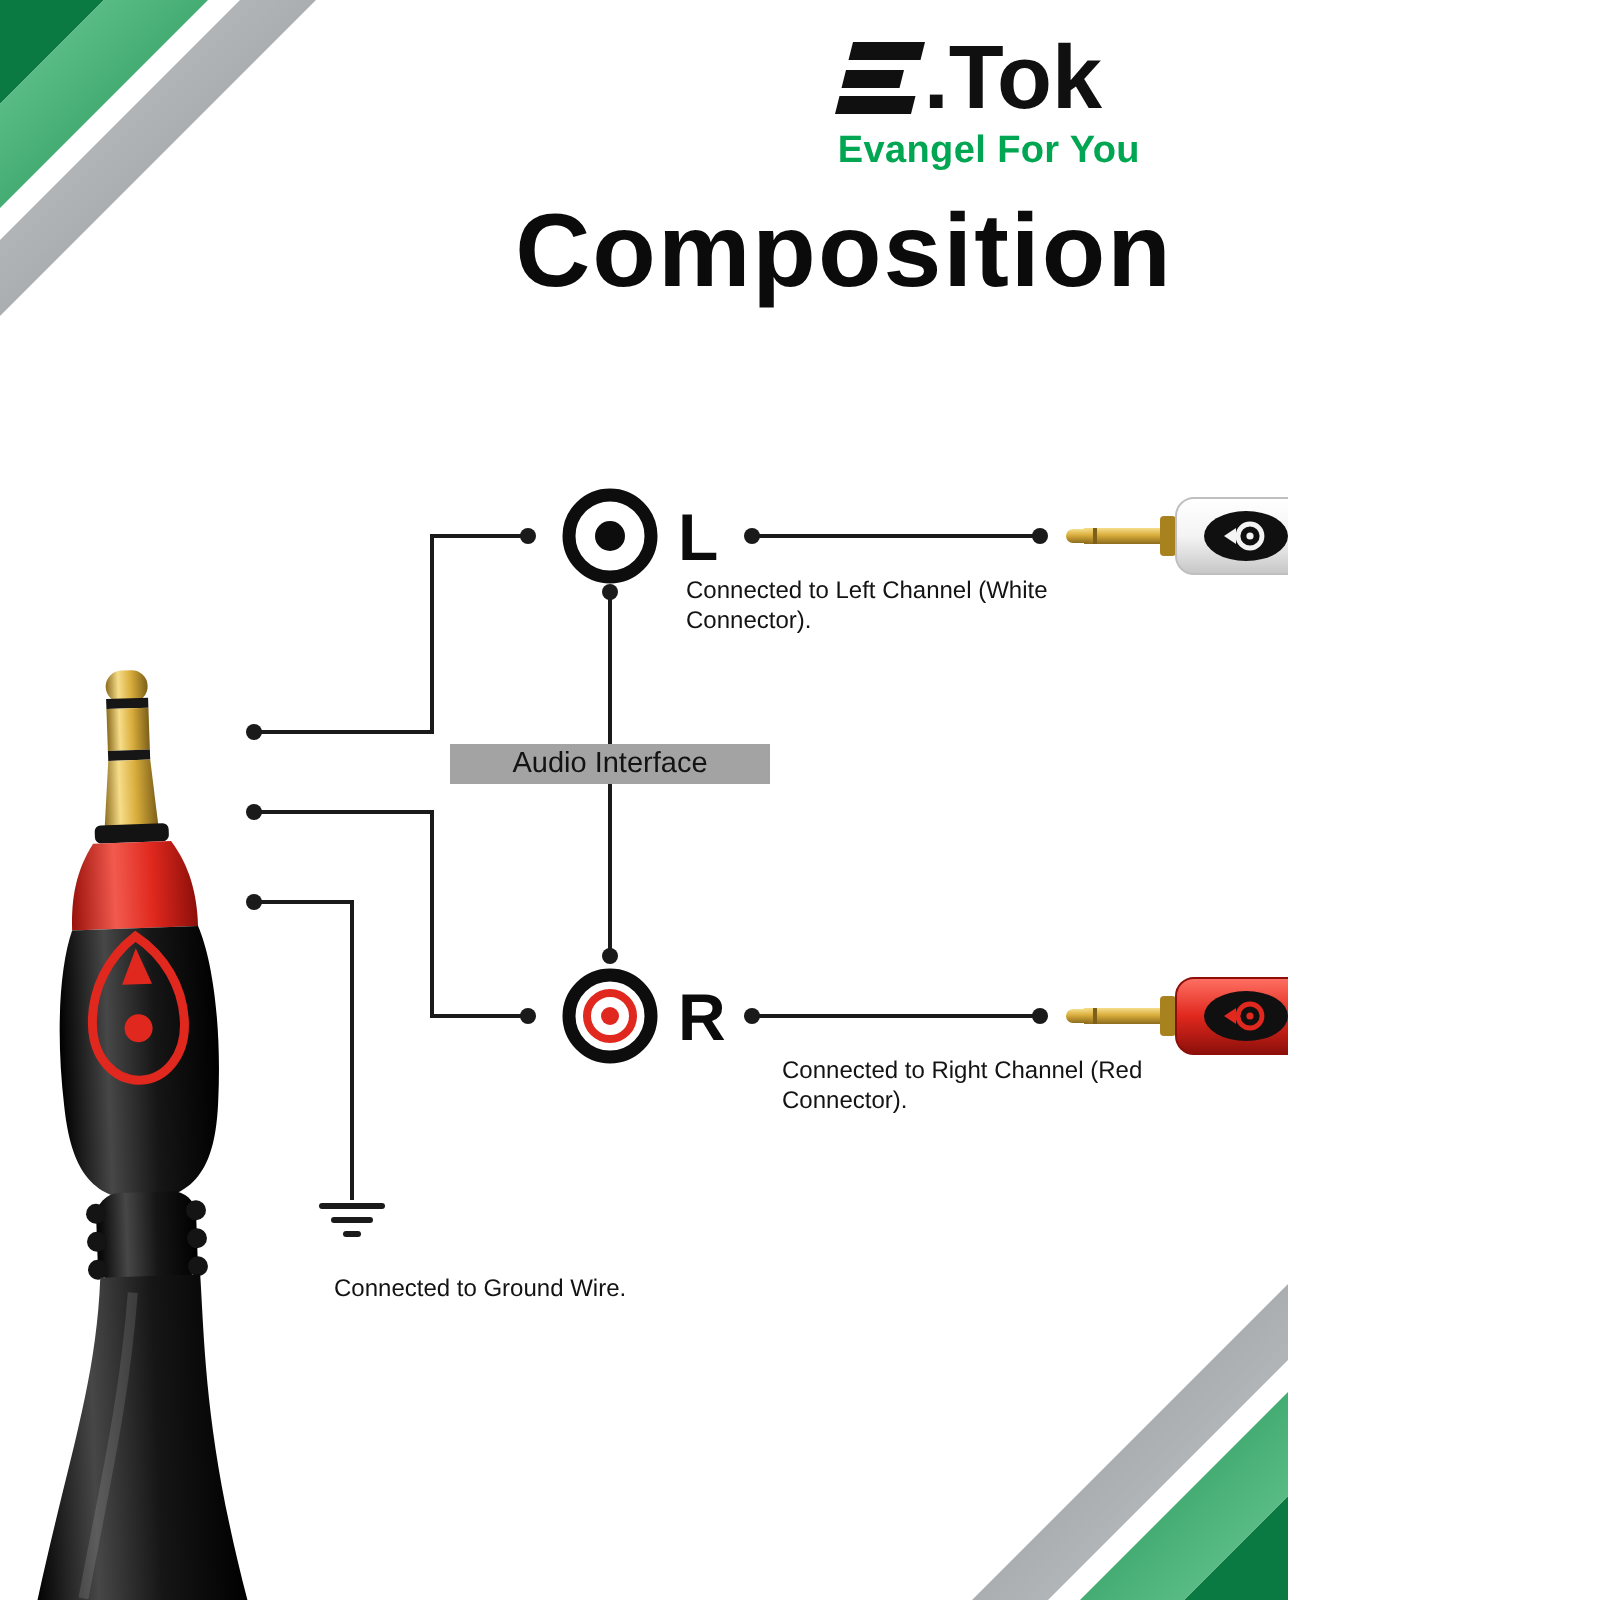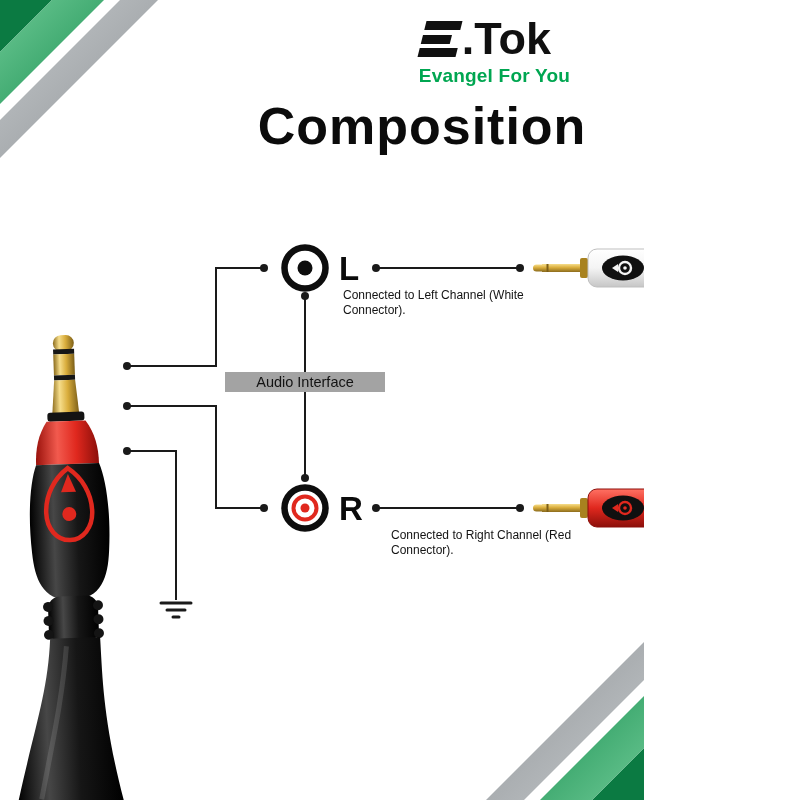--- a/index.html
+++ b/index.html
@@ -249,14 +249,15 @@
     <div class="logo-tagline">Evangel For You</div>
   </div>
 
   <div class="page-title">Composition</div>
 
   <div class="port-letter" id="l-label">L</div>
   <div class="desc" id="l-desc">Connected to Left Channel (White Connector).</div>
   <div id="audio-if-label">Audio Interface</div>
   <div class="port-letter" id="r-label">R</div>
   <div class="desc" id="r-desc">Connected to Right Channel (Red Connector).</div>
+  <div class="desc" id="ground-desc">Connected to Ground Wire.</div>
 
 </div>
 
 </body></html>

